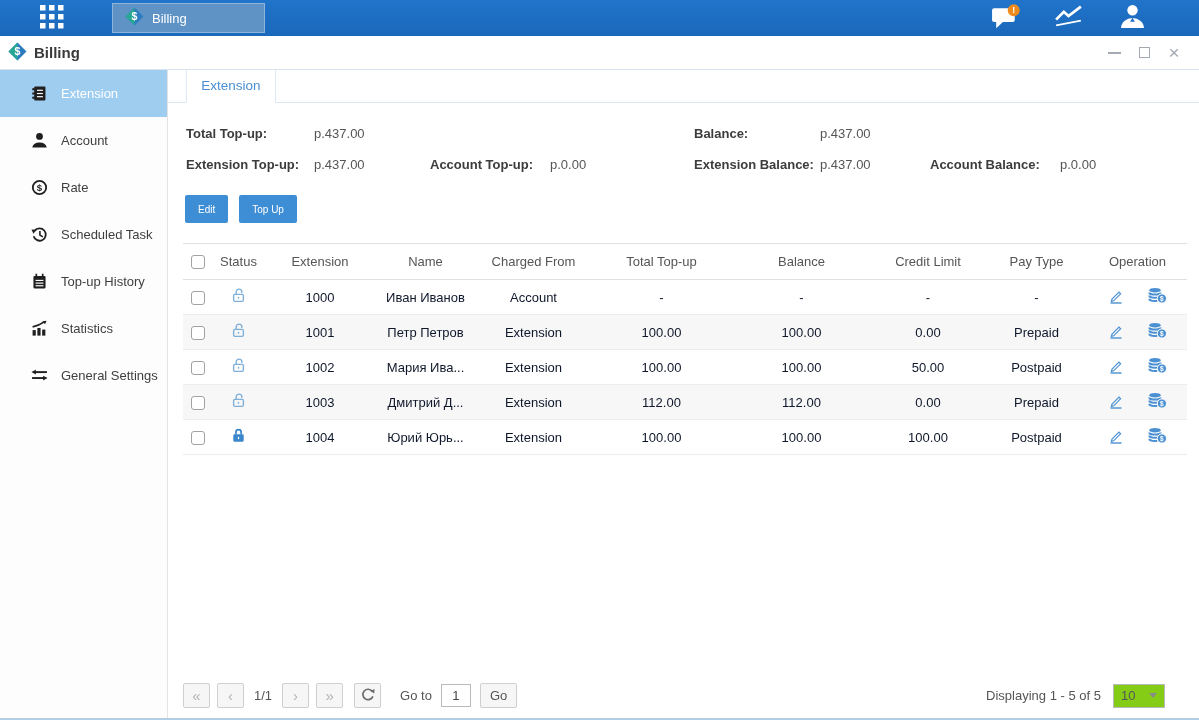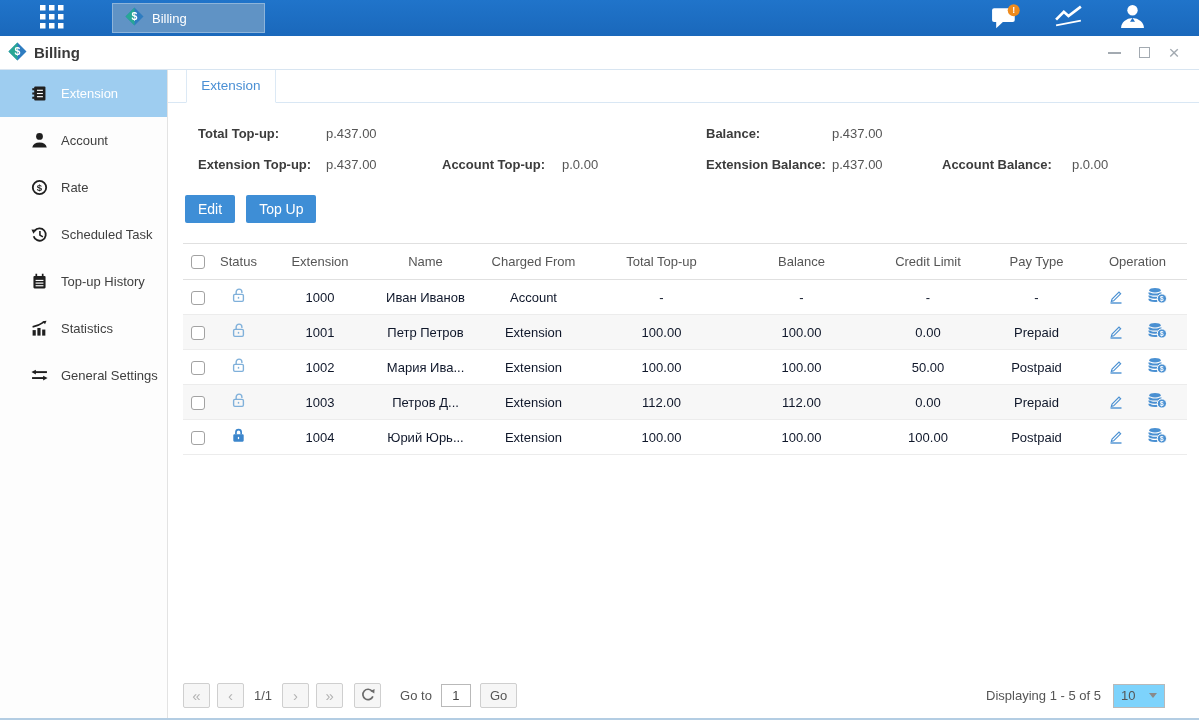--- a/index.html
+++ b/index.html
@@ -51,30 +51,30 @@
   .tabstrip { height:33px; margin:0 -12px 0 -15px; padding-left:18px; display:flex;
     border-bottom:1px solid #d9e7f4; }
   .tab { width:90px; text-align:center; line-height:32px; font-size:13.5px; color:#4a8fd4;
     background:#fff; border-left:1px solid #dce9f5; border-right:1px solid #dce9f5;
     margin-bottom:-1px; border-bottom:1px solid #fff; cursor:pointer; }
 
   
   .summary { display:flex; margin-top:15px; padding-left:3px; }
   .sum-left { width:508px; }
   .sum-right { flex:1; }
-  .sum-row { height:31px; display:flex; align-items:center;margin-left:12px; }
+  .sum-row { height:31px; display:flex; align-items:center; }
   .lab { font-weight:bold; color:#3c3c3c; }
   .val { color:#555; }
   .w1{width:128px;} .w2{width:116px;} .w3{width:120px;}
   .w4{width:126px;} .w5{width:110px;} .w6{width:130px;}
 
   
   .btn-row { margin-top:15px; padding-left:2px; display:flex; gap:11px; }
   .btn { background:#3e8ed6; color:#fff; border:none; height:28px; padding:0 13px;
-    font-size:14px; border-radius:2px; cursor:pointer; font-family:inherit; }
+    font-size:10px; border-radius:2px; cursor:pointer; font-family:inherit; }
 
   
   table.grid { margin-top:20px; width:1004px; border-collapse:collapse; table-layout:fixed;
     font-size:13px; }
   table.grid th { height:36px; font-weight:normal; color:#555;
     border-top:1px solid #e0e0e0; border-bottom:1px solid #e0e0e0; text-align:center; }
   table.grid td { height:35px; text-align:center; color:#0f172a; border-bottom:1px solid #ececec; }
   table.grid tbody tr:nth-child(even) { background:#f7f7f7; }
   .cb { display:inline-block; width:14px; height:14px; border:1px solid #a2a2a2;
     border-radius:3px; background:#fff; vertical-align:middle; cursor:pointer; }
@@ -90,21 +90,21 @@
     margin-right:7px; cursor:pointer; color:#b3b3b3; font-size:15px; line-height:1; }
   .pg-ind { margin:0 10px 0 3px; color:#555; }
   .pg-refresh { margin-left:4px; color:#666; }
   .goto-label { margin:0 9px 0 12px; }
   .goto-input { width:30px; height:23px; border:1px solid #b9b9b9; text-align:center;
     font-size:13px; font-family:inherit; color:#444; }
   .go-btn { margin-left:9px; height:25px; padding:0 9px; border:1px solid #cfcfcf;
     background:#f6f6f6; border-radius:2px; font-size:13px; color:#555; cursor:pointer;
     font-family:inherit; }
   .pg-right { margin-left:auto; display:flex; align-items:center; gap:12px; margin-right:22px; }
-  .size-select { width:52px; height:24px; border:1px solid #b9b9b9; background:#7dd3fc;
+  .size-select { width:52px; height:24px; border:1px solid #b9b9b9; background:#84cc16;
     display:flex; align-items:center; justify-content:space-between; padding:0 7px;
     color:#555; cursor:pointer; }
   .caret-down { width:0; height:0; border-left:4px solid transparent;
     border-right:4px solid transparent; border-top:5px solid #8a8a8a; }
 </style>
 </head>
 <body>
 
 <div class="window">
 
@@ -457,21 +457,21 @@
             <tr>
               <td><span class="cb"></span></td>
               <td><span class="lock">
                   <svg width="17" height="17" viewBox="0 0 16 16" fill="none" stroke="#7fb0da" stroke-width="1.3">
                     <rect x="3.4" y="6.9" width="9.2" height="6.6" rx="1.2"></rect>
                     <path d="M5.8,6.9 V4.7 a2.7,2.7 0 0 1 5.4,0 V5.7"></path>
                     <line x1="8" y1="9.3" x2="8" y2="11"></line>
                   </svg>
                 </span></td>
               <td>1003</td>
-              <td>Петров Д...</td>
+              <td>Дмитрий Д...</td>
               <td>Extension</td>
               <td>112.00</td>
               <td>112.00</td>
               <td>0.00</td>
               <td>Prepaid</td>
               <td><span class="op-icons">
                   <span class="op-btn">
                     <span><svg width="16" height="16" viewBox="0 0 16 16" fill="none" stroke="#4a90d2">
                         <path d="M4,11.2 L11,4.2 L12.6,5.8 L5.6,12.8 L3.4,13.4 Z" stroke-width="1.2"></path>
                         <line x1="2.5" y1="15" x2="13.5" y2="15" stroke-width="1.4"></line>

